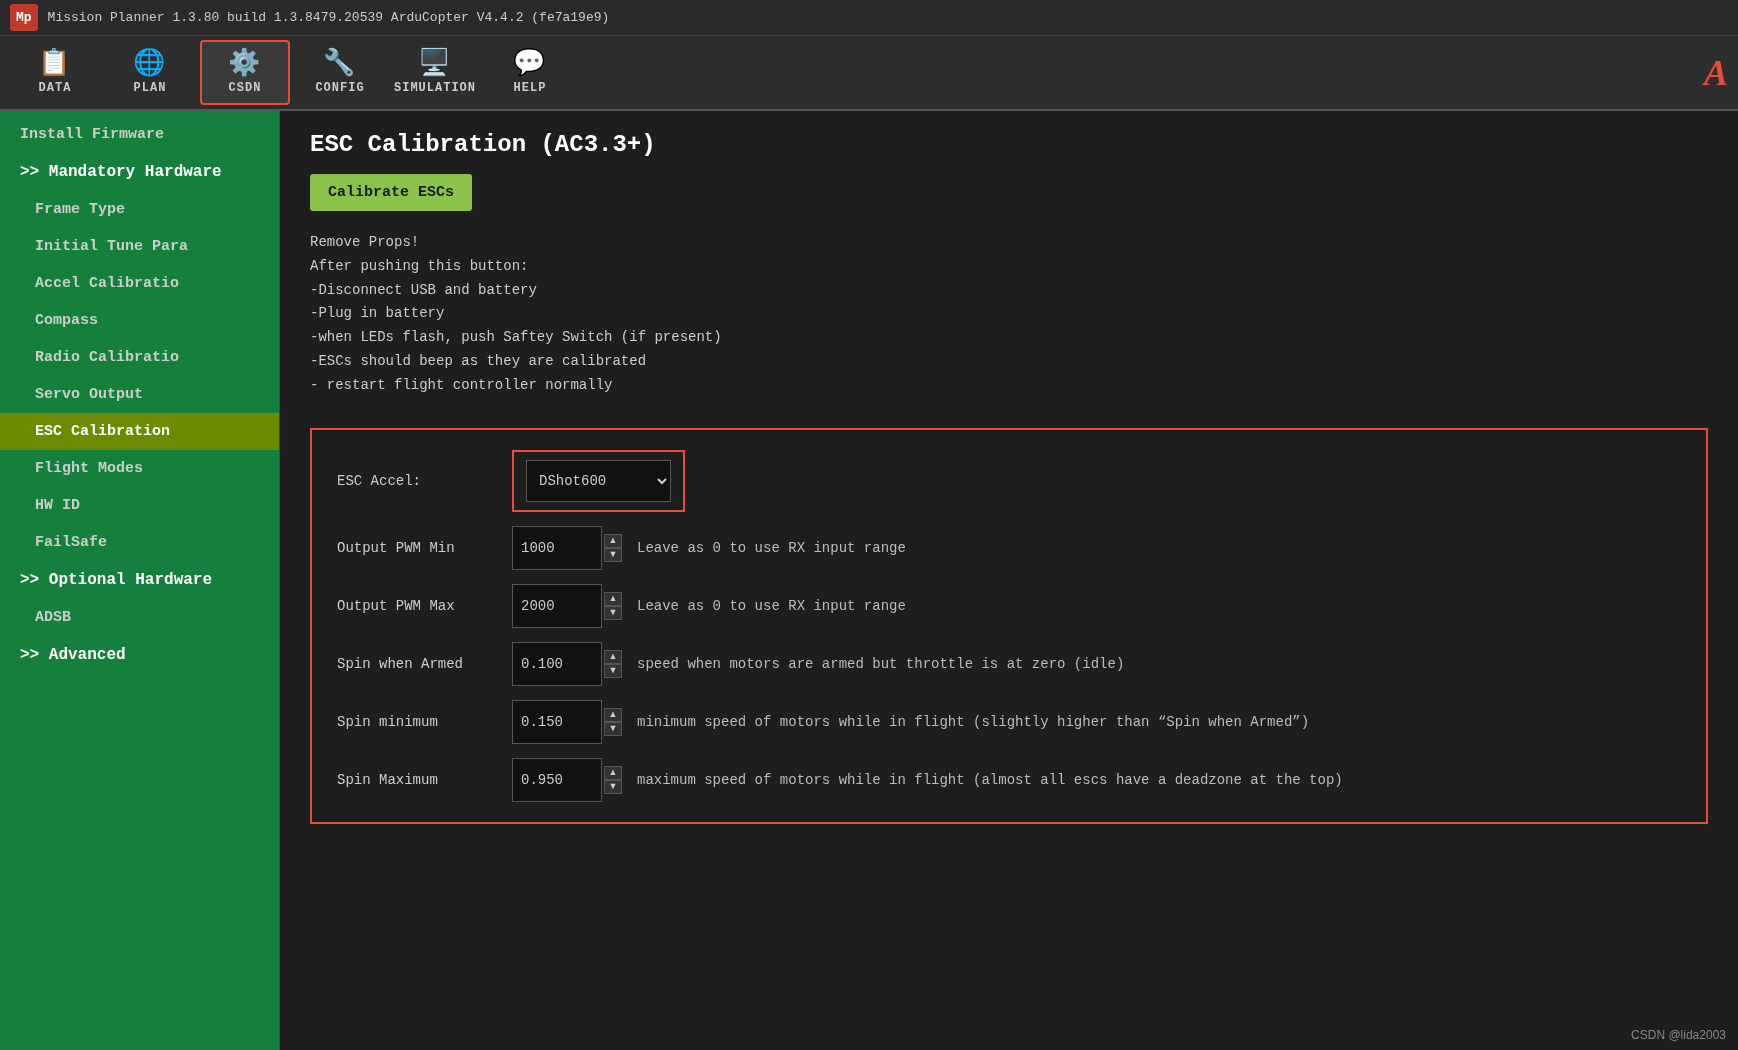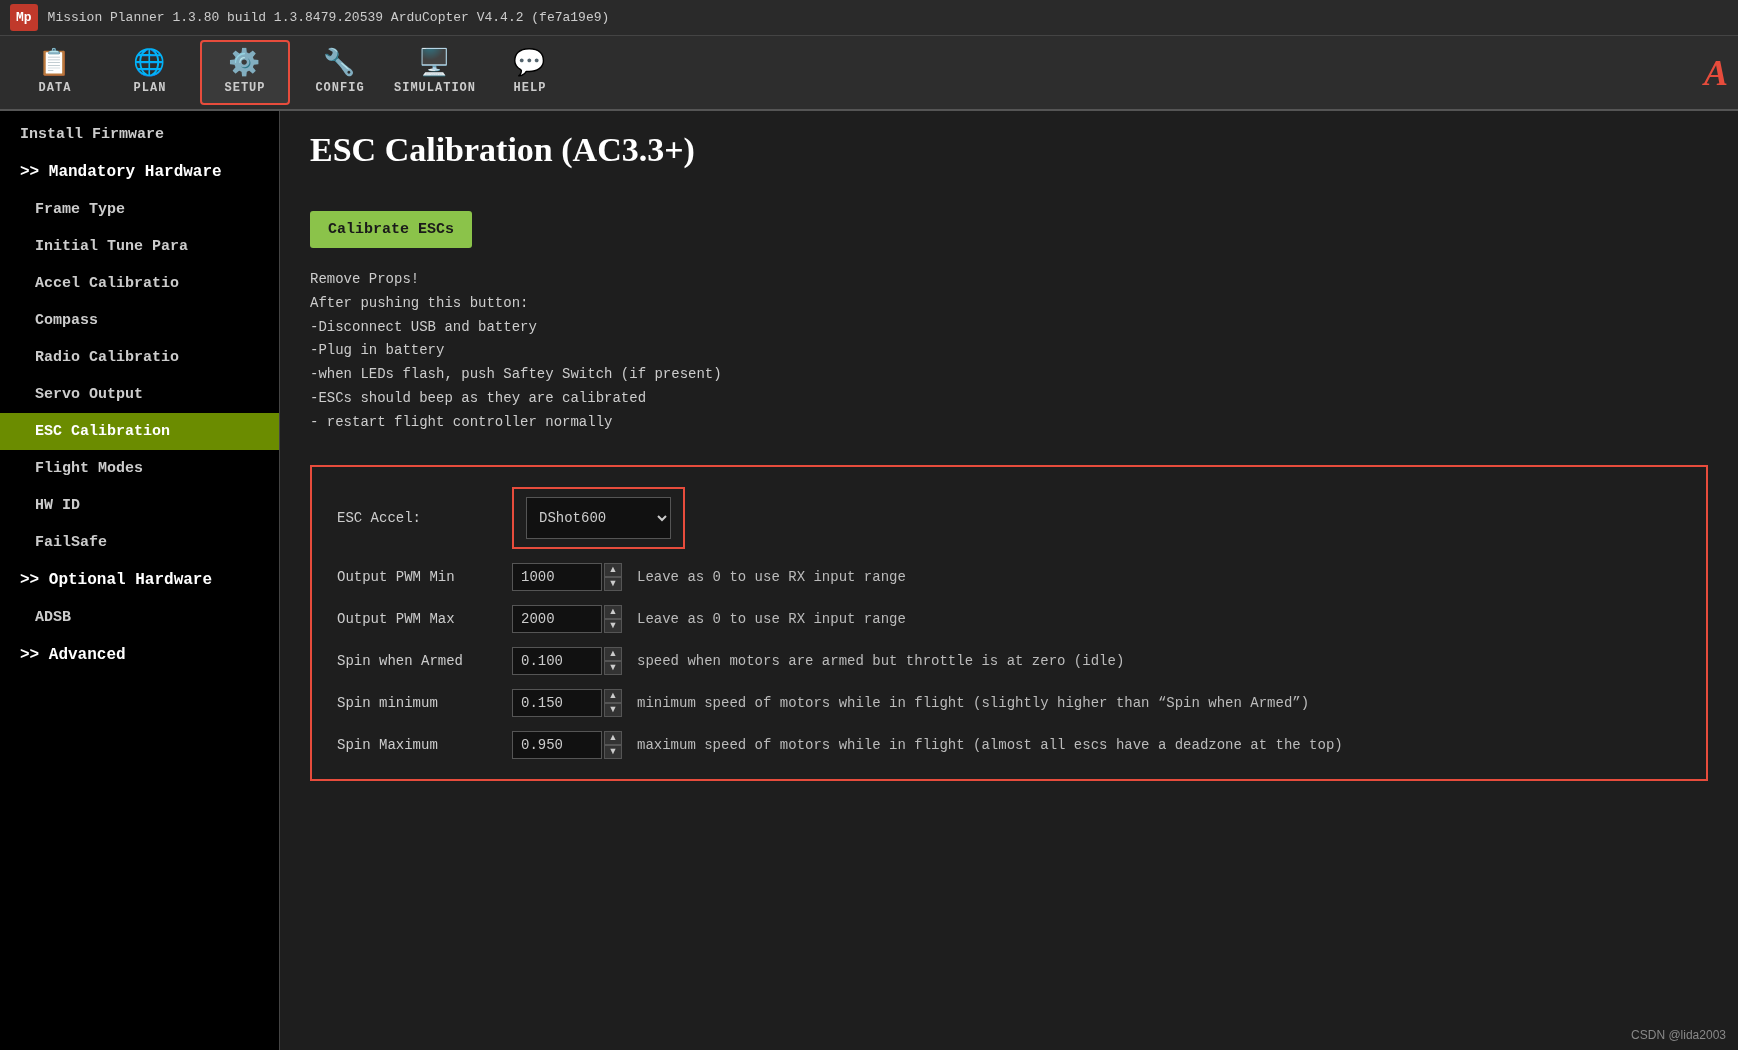--- a/index.html
+++ b/index.html
@@ -90,21 +90,21 @@
 
     
     .main-layout {
       display: flex;
       height: calc(1050px - 36px - 75px);
     }
 
     
     .sidebar {
       width: 280px;
-      background: #000000;
+      background: #15803d;
       border-right: 1px solid #444;
       flex-shrink: 0;
       padding-top: 5px;
     }
     .sidebar-item {
       padding: 10px 20px;
       cursor: pointer;
       font-size: 15px;
       font-family: 'Courier New', monospace;
       font-weight: bold;
@@ -127,25 +127,25 @@
     }
 
     
     .content {
       flex: 1;
       background: #1e1e1e;
       padding: 20px 30px;
       overflow-y: auto;
     }
     .page-title {
-      font-size: 34px;
+      font-size: 24px;
       font-weight: bold;
       color: #fff;
-      margin-bottom: 42px;
-      font-family: Liberation Serif, serif;
+      margin-bottom: 16px;
+      font-family: Liberation Mono, monospace;
     }
 
     
     .calibrate-section {
       display: flex;
       align-items: flex-start;
       margin-bottom: 30px;
       gap: 20px;
       flex-direction: column;
     }
@@ -196,21 +196,21 @@
       gap: 2px;
     }
     .setting-input {
       background: #111;
       border: 1px solid #555;
       color: #ccc;
       font-family: 'Courier New', monospace;
       font-size: 14px;
       padding: 4px 8px;
       width: 90px;
-      height: 28px;
+      height: 44px;
     }
     .setting-select {
       background: #111;
       border: 1px solid #555;
       color: #ccc;
       font-family: 'Courier New', monospace;
       font-size: 14px;
       padding: 4px 8px;
       height: 42px;
       width: 145px;
@@ -272,21 +272,21 @@
   <div class="toolbar-item">
     <span class="toolbar-icon">📋</span>
     <span class="toolbar-label">DATA</span>
   </div>
   <div class="toolbar-item">
     <span class="toolbar-icon">🌐</span>
     <span class="toolbar-label">PLAN</span>
   </div>
   <div class="toolbar-item active">
     <span class="toolbar-icon">⚙️</span>
-    <span class="toolbar-label">SETUP</span>
+    <span class="toolbar-label">CSDN</span>
   </div>
   <div class="toolbar-item">
     <span class="toolbar-icon">🔧</span>
     <span class="toolbar-label">CONFIG</span>
   </div>
   <div class="toolbar-item">
     <span class="toolbar-icon">🖥️</span>
     <span class="toolbar-label">SIMULATION</span>
   </div>
   <div class="toolbar-item">

